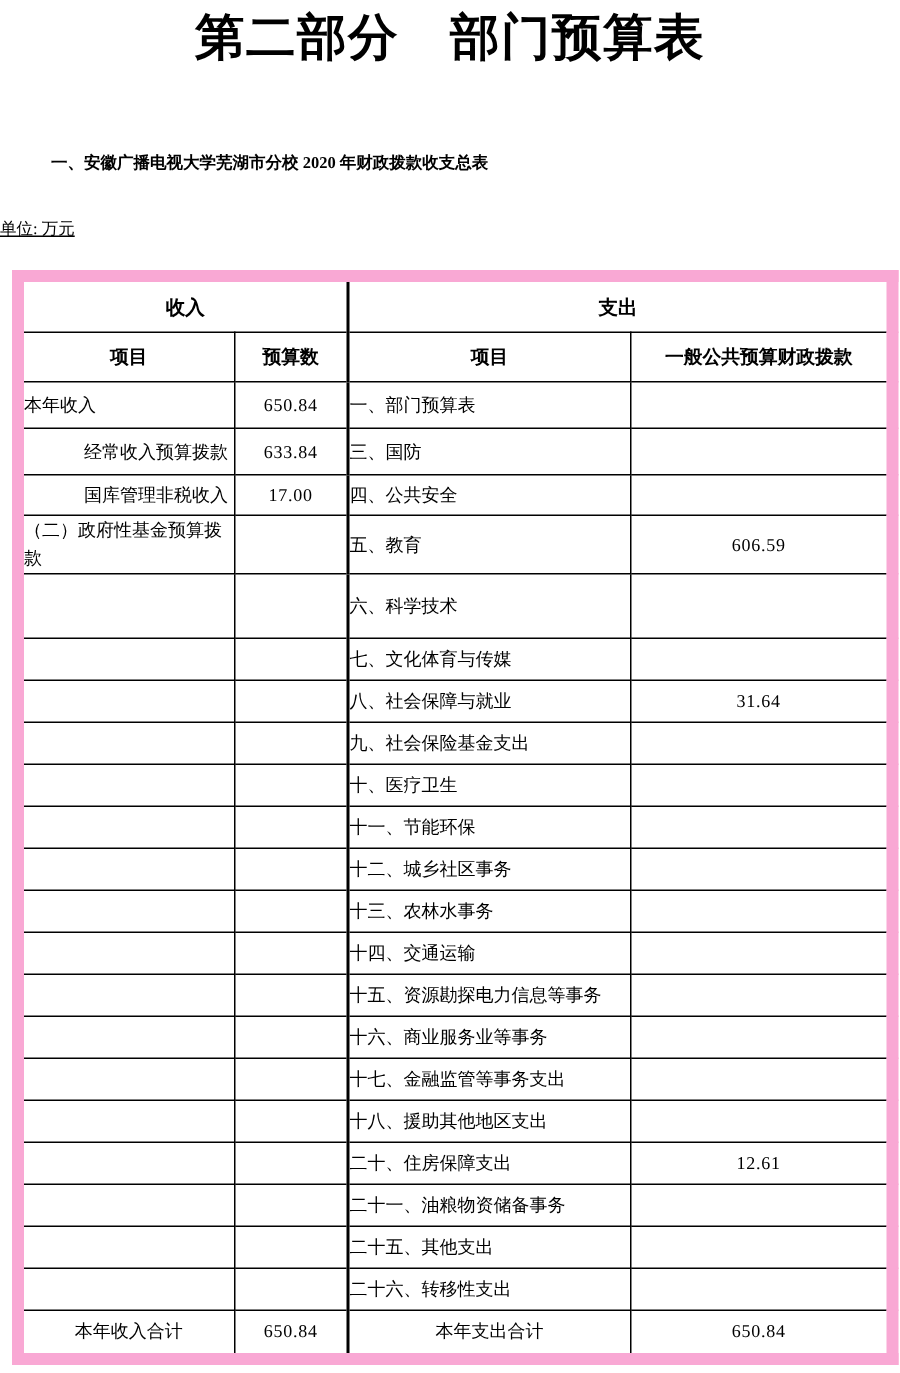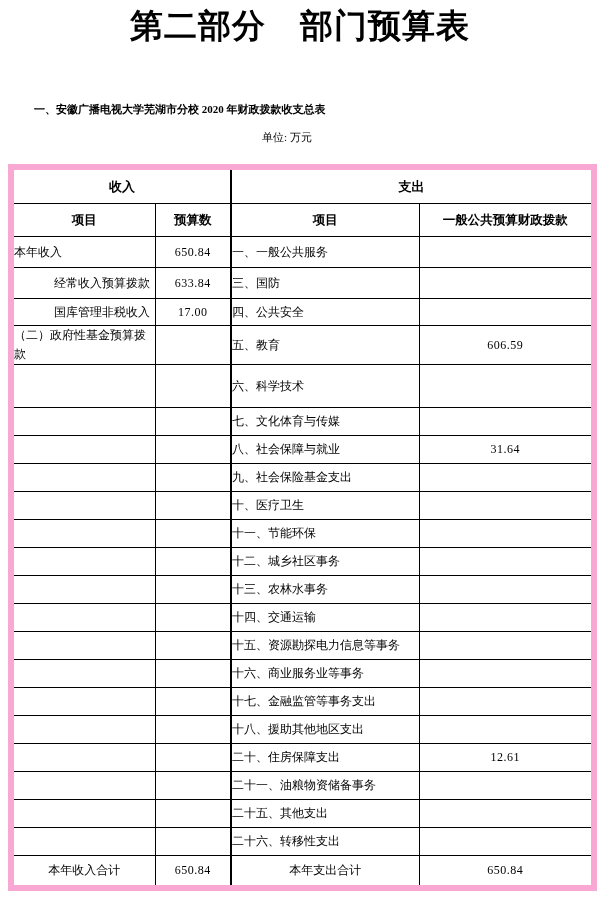--- a/index.html
+++ b/index.html
@@ -22,31 +22,32 @@
     line-height: 36px;
     letter-spacing: 1px;
   }
   .section-title {
     margin: 54px 0 0 34px;
     font-size: 11px;
     font-weight: bold;
     line-height: 22px;
   }
   .unit-note {
-    margin: 10px 26px 2px 0;
-    text-align: center;
+    margin: 26px 26px 2px 0;
+    text-align: left;
     font-size: 11px;
     line-height: 14px;
+    text-decoration: underline;
   }
   table.budget {
     border-collapse: collapse;
     table-layout: fixed;
     width: 583px;
     margin-left: 8px;
-    border: 6px solid #f9a8d4;
+    border: 8px solid #f9a8d4;
     margin-top: 20px;
   }
   table.budget th, table.budget td {
     border: 1px solid #000;
     font-size: 12px;
     padding: 0;
     vertical-align: middle;
     overflow: hidden;
     word-break: break-all;
   }
@@ -97,21 +98,21 @@
         <th>项目</th>
         <th>预算数</th>
         <th class="mid">项目</th>
         <th>一般公共预算财政拨款</th>
       </tr>
     </thead>
     <tbody>
         <tr>
           <td class="c-item">本年收入</td>
           <td class="c-num">650.84</td>
-          <td class="c-exp mid">一、一般公共服务</td>
+          <td class="c-exp mid">一、部门预算表</td>
           <td class="c-num"></td>
         </tr>
         <tr>
           <td class="c-item indent">经常收入预算拨款</td>
           <td class="c-num">633.84</td>
           <td class="c-exp mid">三、国防</td>
           <td class="c-num"></td>
         </tr>
         <tr>
           <td class="c-item indent">国库管理非税收入</td>

